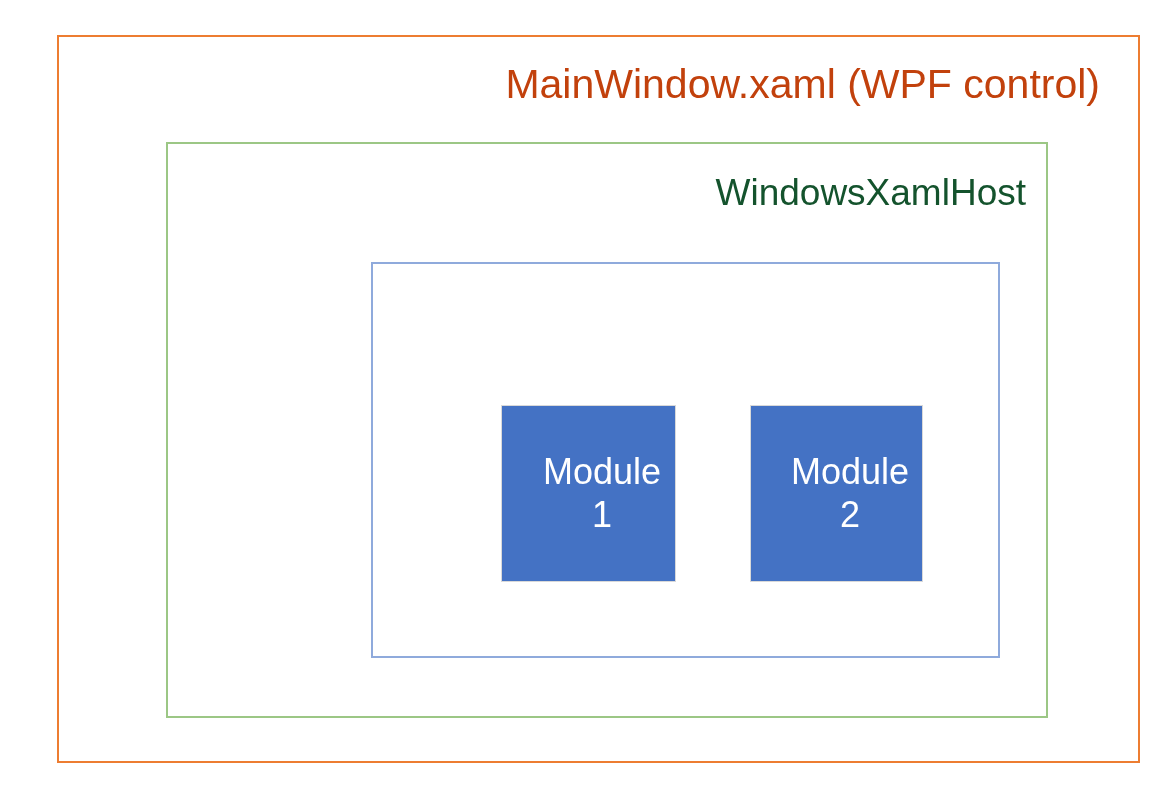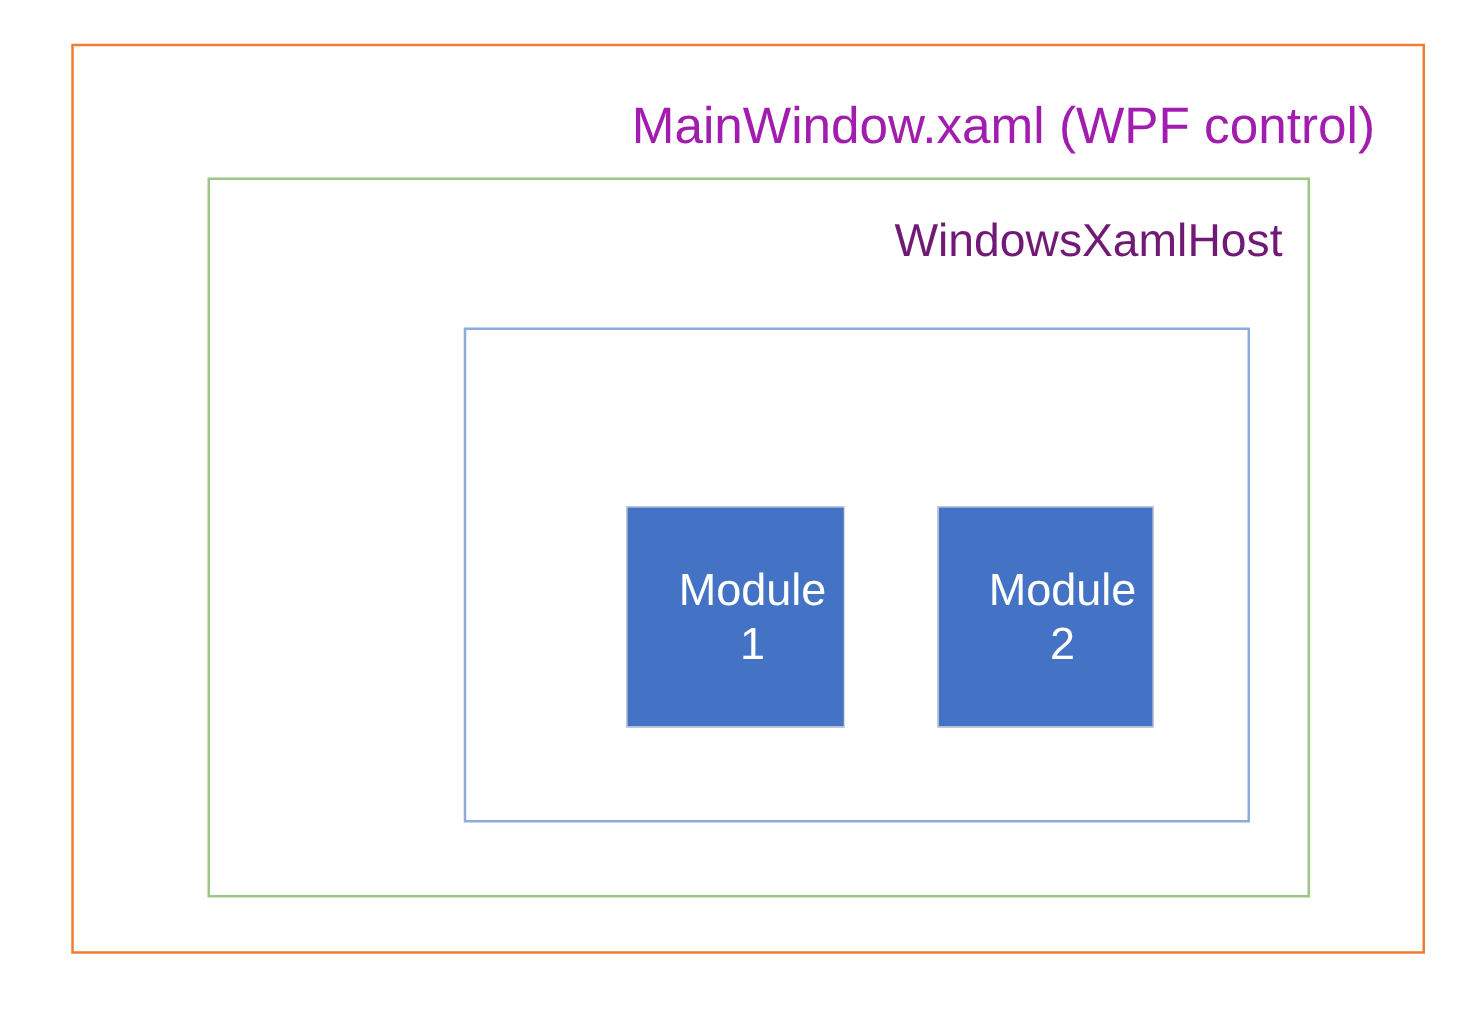--- a/index.html
+++ b/index.html
@@ -51,29 +51,29 @@
   
   .box-label {
     position: absolute;
     text-align: right;
     white-space: nowrap;
     line-height: 1.0;
     font-weight: 400;
   }
   .label-outer {
     right: 66px;
-    top: 80px;
+    top: 64px;
     font-size: 41px;
-    color: #a21caf;
+    color: #c2410c;
   }
   .label-middle {
     right: 140px;
     top: 174px;
     font-size: 37px;
-    color: #701a75;
+    color: #14532d;
   }
   .label-inner {
     right: 193px;
     top: 296px;
     font-size: 37px;
     color: #4472C4;
   }
 
   
   .module {

